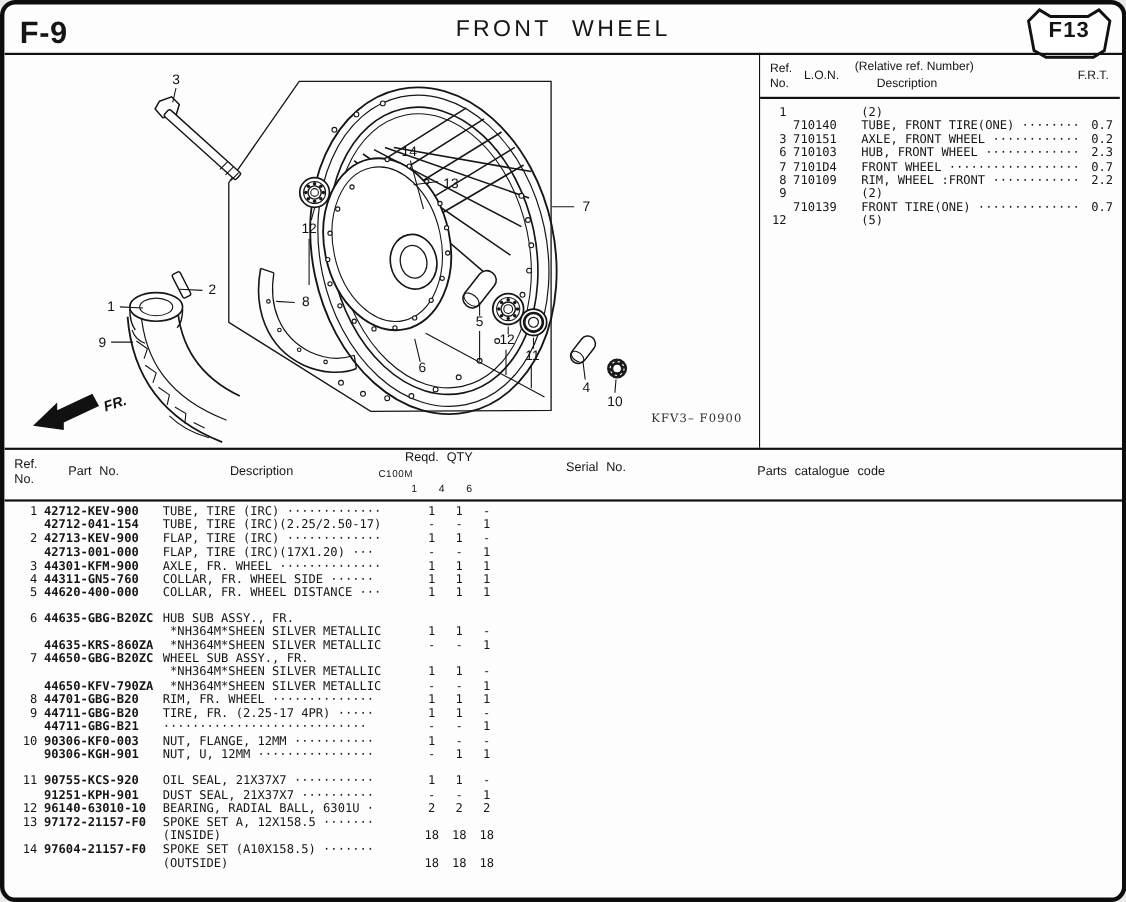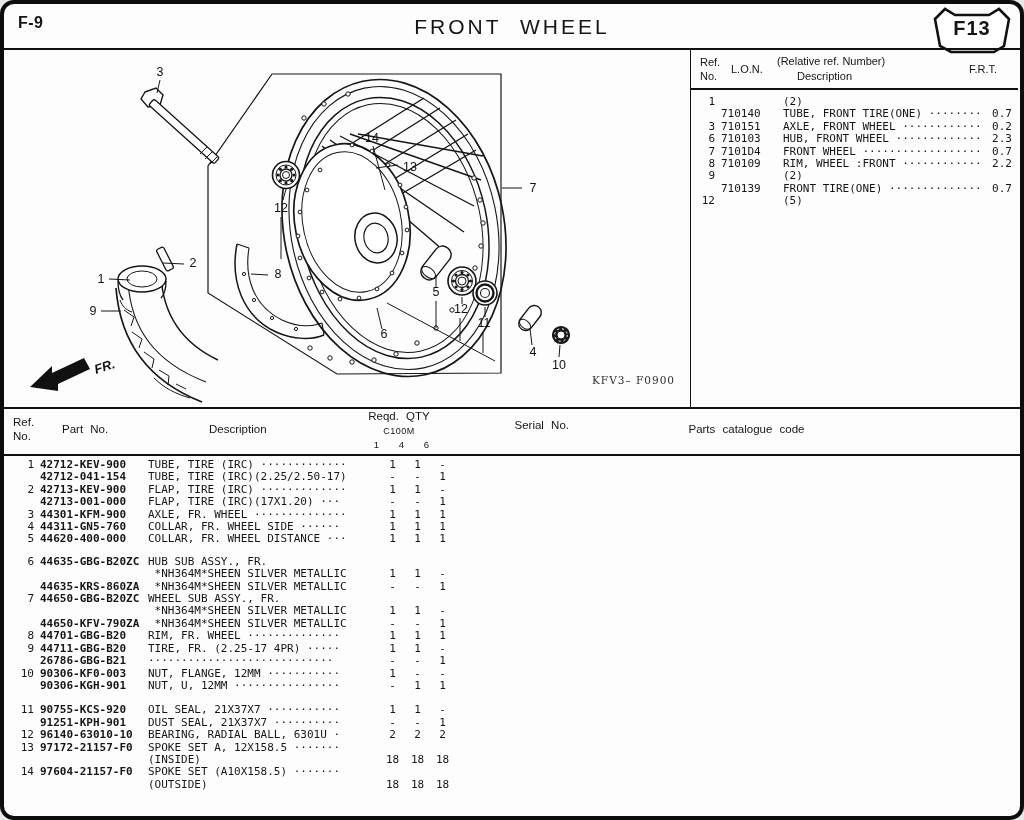--- a/index.html
+++ b/index.html
@@ -1,52 +1,52 @@
 <!DOCTYPE html>
 <html><head>
 <meta charset="utf-8">
 <style>
   html,body{margin:0;padding:0;background:#e9e9e9;}
   .page{position:relative;width:1024px;height:820px;box-sizing:border-box;
         background:#fdfdfd;border:4px solid #0d0d0d;border-radius:14px;overflow:hidden;
         font-family:"Liberation Sans",sans-serif;color:#151515;}
   
   .hdr{position:absolute;left:0;top:0;width:100%;height:44px;}
-  .sec{position:absolute;left:14px;top:10px;font-size:16px;font-weight:bold;letter-spacing:.5px;}
+  .sec{position:absolute;left:14px;top:10px;font-size:28px;font-weight:bold;letter-spacing:.5px;}
   .title{position:absolute;left:50%;top:11px;transform:translateX(-50%);
          font-size:21px;letter-spacing:3px;word-spacing:10px;}
   .badge{position:absolute;right:8px;top:2px;width:80px;height:48px;}
   .badge .btxt{position:absolute;left:0;top:11px;width:80px;text-align:center;
                font-size:20px;font-weight:bold;letter-spacing:1px;}
   .hline{position:absolute;left:0;right:0;top:44px;border-top:2px solid #111;}
   .vline{position:absolute;left:686px;top:44px;height:359px;border-left:1.5px solid #111;}
   
   .diagram{position:absolute;left:0;top:44px;width:686px;height:359px;}
   
   .reftable{position:absolute;left:687px;top:46px;width:329px;height:357px;font-size:11px;}
   .rt-ref1{position:absolute;left:9px;top:6px;}   .rt-ref2{position:absolute;left:9px;top:20px;}
   .rt-lon{position:absolute;left:40px;top:13px;}
   .rt-rel{position:absolute;left:86px;top:5px;}
   .rt-desc{position:absolute;left:106px;top:20px;}
-  .rt-frt{position:absolute;right:23px;top:13px;}
+  .rt-frt{position:absolute;right:12px;top:13px;}
   .rt-underline{position:absolute;left:0;right:2px;top:38px;border-top:2.5px solid #111;}
   .rt-rows{position:absolute;left:0;right:0;top:46px;}
   .mrow{display:flex;font-family:"DejaVu Sans Mono",monospace;font-size:11px;
         line-height:12.4px;white-space:pre;}
   .c-ref{width:24px;text-align:right;}
   .c-lon{width:60px;padding-left:6px;}
   .c-desc{flex:1;padding-left:2px;overflow:hidden;}
   .c-frt{width:26px;text-align:center;padding-right:5px;}
   
   .partstable{position:absolute;left:0;right:0;top:403px;bottom:0;border-top:2px solid #111;font-size:11.5px;}
   .pt-ref1{position:absolute;left:9px;top:7px;}  .pt-ref2{position:absolute;left:9px;top:21px;}
   .pt-part{position:absolute;left:58px;top:14px;word-spacing:4px;}
   .pt-desc{position:absolute;left:205px;top:14px;}
   .pt-qty{position:absolute;left:340px;top:1px;width:110px;text-align:center;word-spacing:4px;}
-  .pt-model{position:absolute;left:340px;top:17px;width:110px;text-align:center;font-size:9px;letter-spacing:.5px;}
+  .pt-model{position:absolute;left:340px;top:17px;width:110px;text-align:left;font-size:9px;letter-spacing:.5px;}
   .pt-146{position:absolute;left:360px;top:30px;display:flex;font-size:9.5px;}
   .pt-146 span{width:25px;text-align:center;}
   .pt-serial{position:absolute;left:445px;top:10px;width:120px;text-align:right;word-spacing:4px;}
   .pt-pcc{position:absolute;left:635px;top:14px;width:215px;text-align:center;word-spacing:4px;}
   .pt-underline{position:absolute;left:0;right:0;top:45px;border-top:2.5px solid #111;}
   .pt-rows{position:absolute;left:0;right:0;top:50px;}
   .p-ref{width:30px;text-align:right;}
   .p-part{width:108px;padding-left:6px;font-weight:bold;}
   .p-desc{width:232px;}
   .p-q{width:25px;text-align:center;}
@@ -310,21 +310,21 @@
         <div class="mrow"><span class="p-ref">5</span><span class="p-part">44620-400-000</span><span class="p-desc">COLLAR, FR. WHEEL DISTANCE ···</span><span class="p-q">1</span><span class="p-q">1</span><span class="p-q">1</span></div>
         <div style="height: 10px;"></div>
         <div class="mrow"><span class="p-ref">6</span><span class="p-part">44635-GBG-B20ZC</span><span class="p-desc">HUB SUB ASSY., FR.</span><span class="p-q"></span><span class="p-q"></span><span class="p-q"></span></div>
         <div class="mrow"><span class="p-ref"></span><span class="p-part"></span><span class="p-desc"> *NH364M*SHEEN SILVER METALLIC</span><span class="p-q">1</span><span class="p-q">1</span><span class="p-q">-</span></div>
         <div class="mrow"><span class="p-ref"></span><span class="p-part">44635-KRS-860ZA</span><span class="p-desc"> *NH364M*SHEEN SILVER METALLIC</span><span class="p-q">-</span><span class="p-q">-</span><span class="p-q">1</span></div>
         <div class="mrow"><span class="p-ref">7</span><span class="p-part">44650-GBG-B20ZC</span><span class="p-desc">WHEEL SUB ASSY., FR.</span><span class="p-q"></span><span class="p-q"></span><span class="p-q"></span></div>
         <div class="mrow"><span class="p-ref"></span><span class="p-part"></span><span class="p-desc"> *NH364M*SHEEN SILVER METALLIC</span><span class="p-q">1</span><span class="p-q">1</span><span class="p-q">-</span></div>
         <div class="mrow"><span class="p-ref"></span><span class="p-part">44650-KFV-790ZA</span><span class="p-desc"> *NH364M*SHEEN SILVER METALLIC</span><span class="p-q">-</span><span class="p-q">-</span><span class="p-q">1</span></div>
         <div class="mrow"><span class="p-ref">8</span><span class="p-part">44701-GBG-B20</span><span class="p-desc">RIM, FR. WHEEL ··············</span><span class="p-q">1</span><span class="p-q">1</span><span class="p-q">1</span></div>
         <div class="mrow"><span class="p-ref">9</span><span class="p-part">44711-GBG-B20</span><span class="p-desc">TIRE, FR. (2.25-17 4PR) ·····</span><span class="p-q">1</span><span class="p-q">1</span><span class="p-q">-</span></div>
-        <div class="mrow"><span class="p-ref"></span><span class="p-part">26786-GBG-B21</span><span class="p-desc">····························</span><span class="p-q">-</span><span class="p-q">-</span><span class="p-q">1</span></div>
+        <div class="mrow"><span class="p-ref"></span><span class="p-part">44711-GBG-B21</span><span class="p-desc">····························</span><span class="p-q">-</span><span class="p-q">-</span><span class="p-q">1</span></div>
         <div class="mrow"><span class="p-ref">10</span><span class="p-part">90306-KF0-003</span><span class="p-desc">NUT, FLANGE, 12MM ···········</span><span class="p-q">1</span><span class="p-q">-</span><span class="p-q">-</span></div>
         <div class="mrow"><span class="p-ref"></span><span class="p-part">90306-KGH-901</span><span class="p-desc">NUT, U, 12MM ················</span><span class="p-q">-</span><span class="p-q">1</span><span class="p-q">1</span></div>
         <div style="height: 12px;"></div>
         <div class="mrow"><span class="p-ref">11</span><span class="p-part">90755-KCS-920</span><span class="p-desc">OIL SEAL, 21X37X7 ···········</span><span class="p-q">1</span><span class="p-q">1</span><span class="p-q">-</span></div>
         <div class="mrow"><span class="p-ref"></span><span class="p-part">91251-KPH-901</span><span class="p-desc">DUST SEAL, 21X37X7 ··········</span><span class="p-q">-</span><span class="p-q">-</span><span class="p-q">1</span></div>
         <div class="mrow"><span class="p-ref">12</span><span class="p-part">96140-63010-10</span><span class="p-desc">BEARING, RADIAL BALL, 6301U ·</span><span class="p-q">2</span><span class="p-q">2</span><span class="p-q">2</span></div>
         <div class="mrow"><span class="p-ref">13</span><span class="p-part">97172-21157-F0</span><span class="p-desc">SPOKE SET A, 12X158.5 ·······</span><span class="p-q"></span><span class="p-q"></span><span class="p-q"></span></div>
         <div class="mrow"><span class="p-ref"></span><span class="p-part"></span><span class="p-desc">(INSIDE)</span><span class="p-q">18</span><span class="p-q">18</span><span class="p-q">18</span></div>
         <div class="mrow"><span class="p-ref">14</span><span class="p-part">97604-21157-F0</span><span class="p-desc">SPOKE SET (A10X158.5) ·······</span><span class="p-q"></span><span class="p-q"></span><span class="p-q"></span></div>
         <div class="mrow"><span class="p-ref"></span><span class="p-part"></span><span class="p-desc">(OUTSIDE)</span><span class="p-q">18</span><span class="p-q">18</span><span class="p-q">18</span></div>

